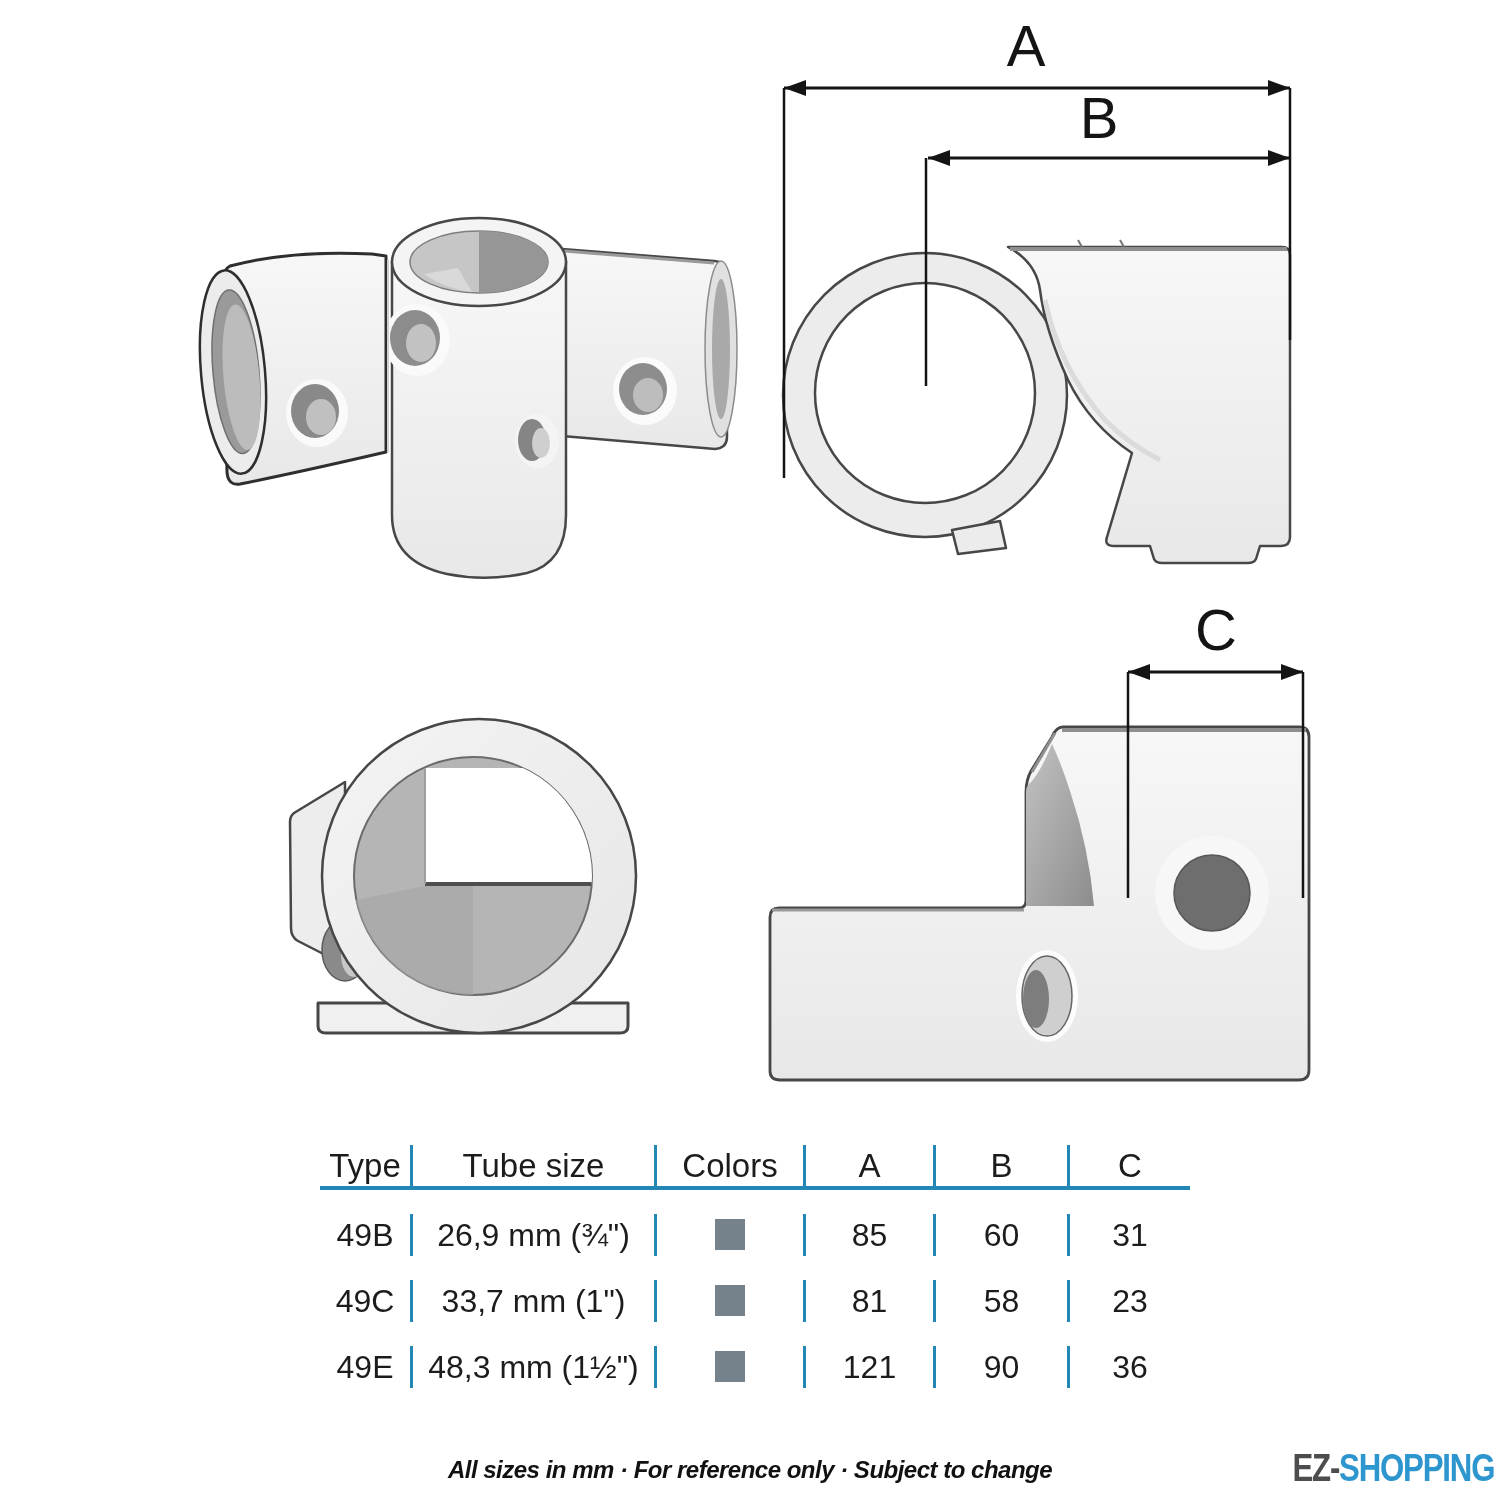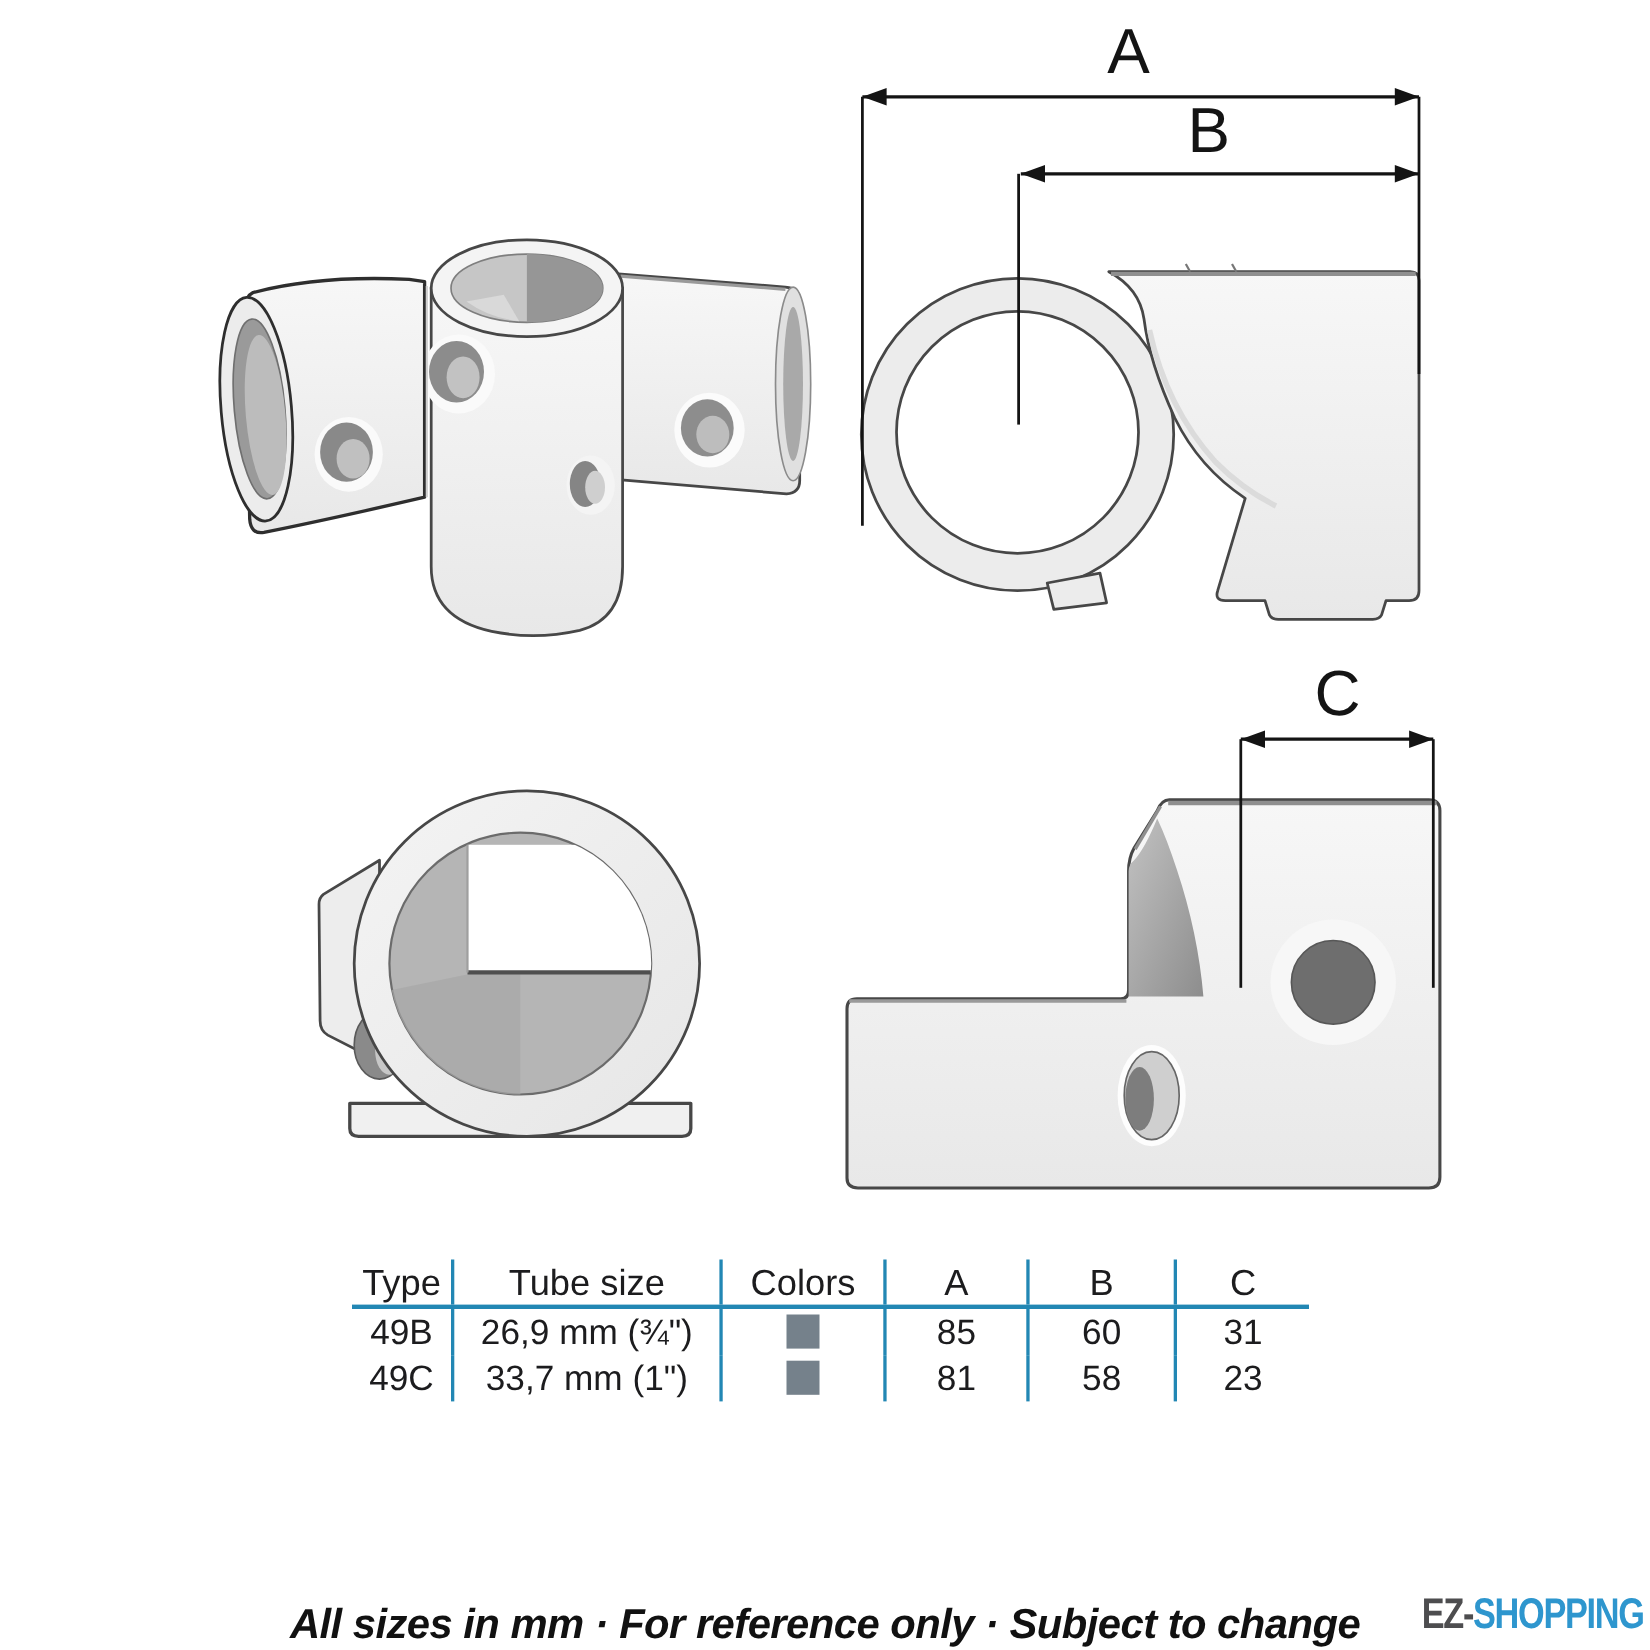--- a/index.html
+++ b/index.html
@@ -5,28 +5,28 @@
   :root { --table-line:#2287B4; --ink:#1c1c1e; }
   * { margin:0; padding:0; box-sizing:border-box; }
   html,body { width:1500px; height:1500px; background:#ffffff; font-family:"Liberation Sans", sans-serif; overflow:hidden; }
   #stage { position:relative; width:1500px; height:1500px; background:#ffffff; }
   #diagram-svg { position:absolute; left:0; top:0; }
 
   
   .spec-table { position:absolute; left:320px; top:1145px; width:870px; color:var(--ink); }
   .thead { display:grid; grid-template-columns:93px 244px 149px 130px 134px 120px; height:45px; border-bottom:4px solid var(--table-line); }
   .thead .tcell { font-weight:400; font-size:33px; line-height:41px; }
-  .trow  { display:grid; grid-template-columns:93px 244px 149px 130px 134px 120px; height:42px; }
+  .trow  { display:grid; grid-template-columns:93px 244px 149px 130px 134px 120px; height:42px;margin-top:24px; }
   .tcell { text-align:center; font-size:32px; line-height:42px; white-space:nowrap; }
   .tcell.b { border-right:3px solid var(--table-line); }
   .swatch { display:inline-block; width:30px; height:31px; vertical-align:middle; margin-top:-6px; }
 
   
   .footer-note { position:absolute; top:1456px; left:50%; transform:translateX(-50%);
-    font-size:38px; font-weight:700; font-style:italic; color:#111; letter-spacing:-0.5px; white-space:nowrap; }
+    font-size:24px; font-weight:700; font-style:italic; color:#111; letter-spacing:-0.5px; white-space:nowrap; }
   .brand-logo { position:absolute; top:1446px; right:6px; font-size:39px; font-weight:700;
     letter-spacing:-1.5px; transform:scaleX(0.80); transform-origin:right center; white-space:nowrap; }
 </style>
 </head>
 <body>
 
 <div id="stage">
 
 <svg id="diagram-svg" width="1500" height="1500" viewBox="0 0 1500 1500">
   <defs>
@@ -183,18 +183,26 @@
           <div class="tcell">31</div>
         </div>
         <div class="trow">
           <div class="tcell b">49C</div>
           <div class="tcell b">33,7 mm (1")</div>
           <div class="tcell b"><span class="swatch" style="background: rgb(117, 129, 139);"></span></div>
           <div class="tcell b">81</div>
           <div class="tcell b">58</div>
           <div class="tcell">23</div>
         </div>
+        <div class="trow">
+          <div class="tcell b">49E</div>
+          <div class="tcell b">48,3 mm (1½")</div>
+          <div class="tcell b"><span class="swatch" style="background: rgb(117, 129, 139);"></span></div>
+          <div class="tcell b">121</div>
+          <div class="tcell b">90</div>
+          <div class="tcell">36</div>
+        </div>
       </div>
   </div>
 
   <div class="footer-note">All sizes in mm · For reference only · Subject to change</div>
   <div class="brand-logo"><span style="color: rgb(77, 77, 79);">EZ-</span><span style="color: rgb(46, 150, 206);">SHOPPING</span></div>
 </div>
 
 </body></html>

